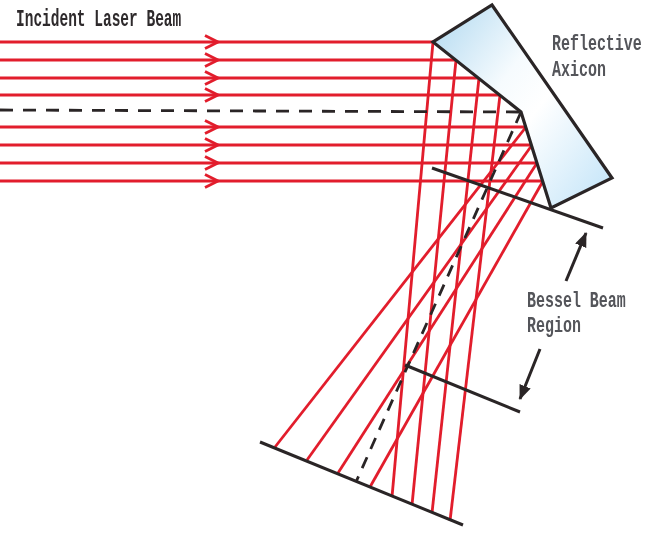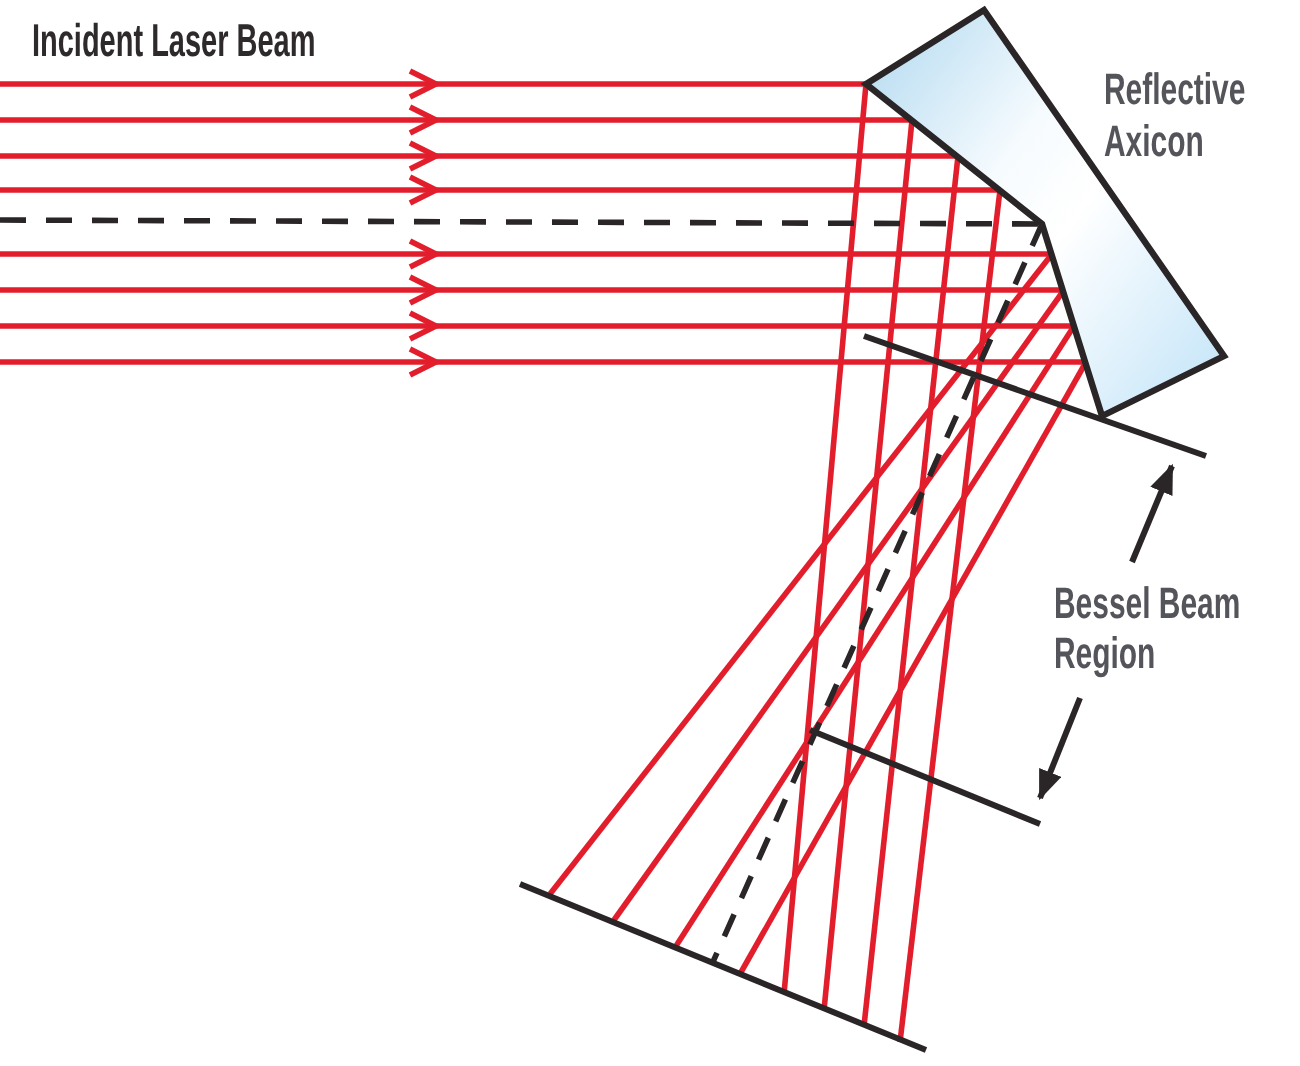--- a/index.html
+++ b/index.html
@@ -1,21 +1,21 @@
 <!DOCTYPE html>
 <html><head>
 <meta charset="utf-8">
 <style>
   html,body{margin:0;padding:0;background:#ffffff;}
   #stage{
     position:relative;
     width:650px;height:533px;
     background:#ffffff;
     overflow:hidden;
-    font-family:Liberation Sans, sans-serif;
+    font-family:Liberation Mono, monospace;
   }
   #diagram-svg{position:absolute;left:0;top:0;}
   .lbl{
     position:absolute;
     font-weight:700;
     white-space:nowrap;
     transform-origin:left top;
     line-height:1.0;
   }
   .lbl-incident{

